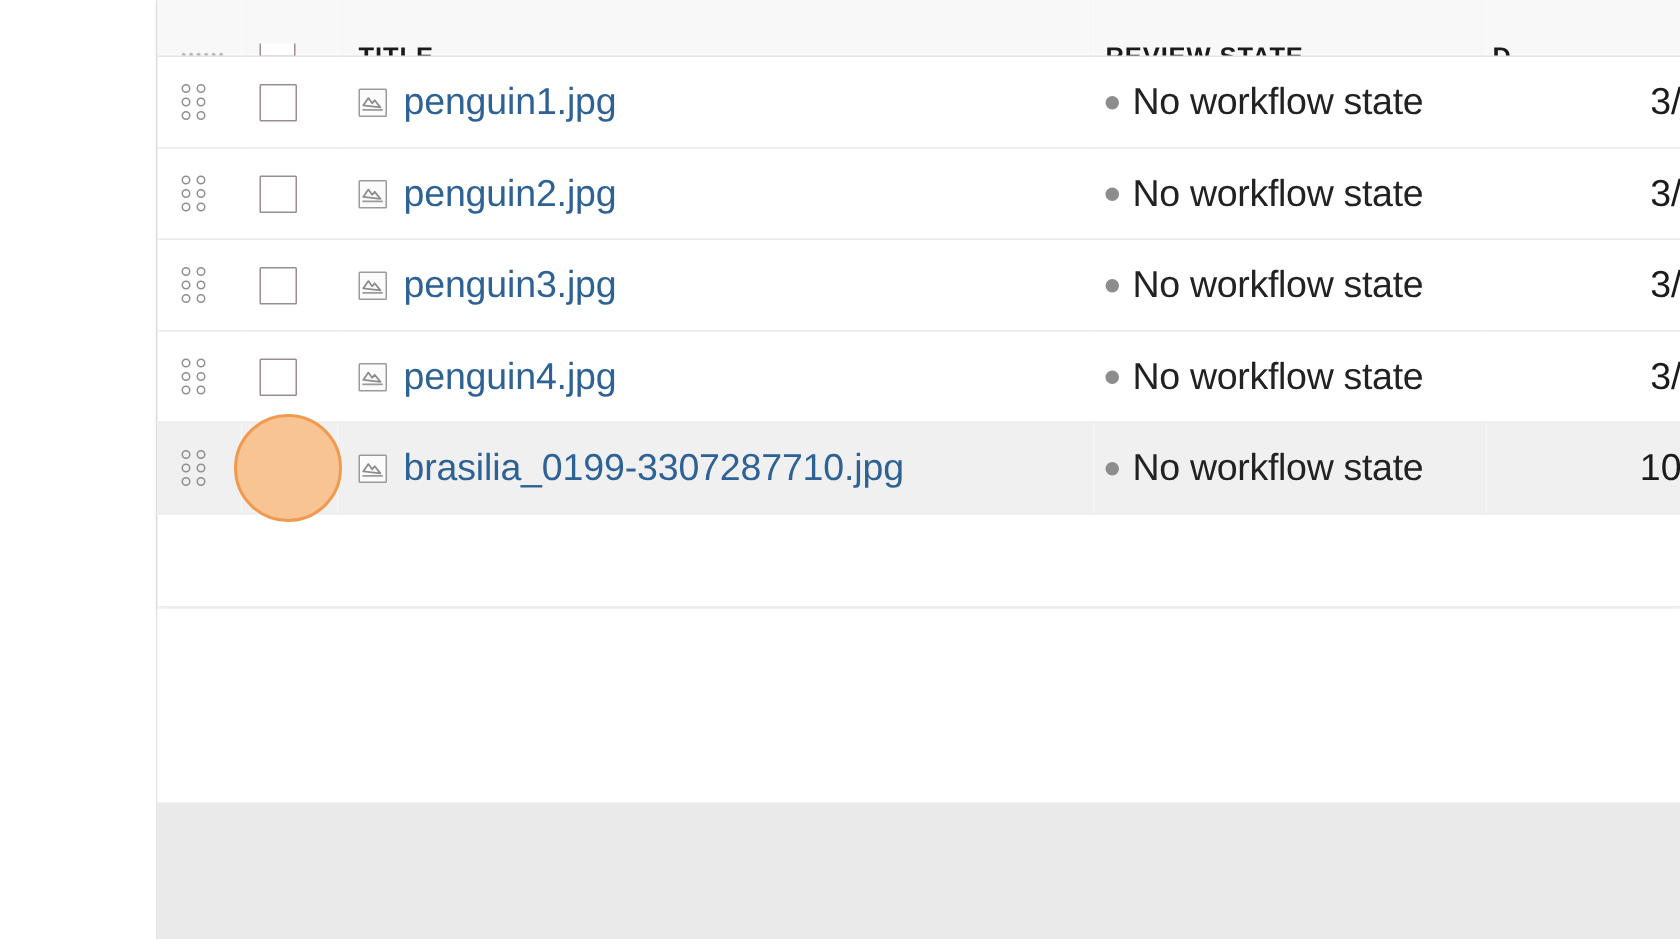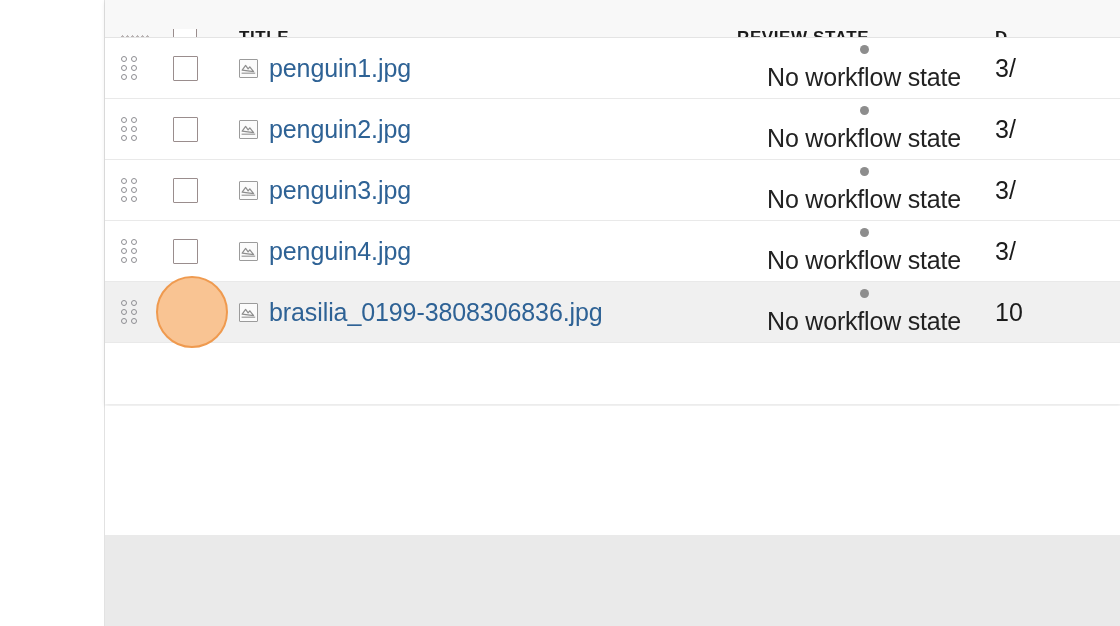--- a/index.html
+++ b/index.html
@@ -156,20 +156,21 @@
     height: 61px;
     background: #ffffff;
     border-bottom: none;
   }
   tbody td {
     padding: 0;
     margin: 0;
     vertical-align: middle;
     overflow: hidden;
     white-space: nowrap;
+    text-align: right;
   }
 
   
   .cell-handle { }
   .drag-handle {
     width: 17px;
     height: 25px;
     margin-left: 16px;
     display: grid;
     grid-template-columns: 7px 7px;
@@ -229,21 +230,20 @@
     text-decoration: none;
     white-space: nowrap;
   }
 
   
   .cell-review { padding-left: 8px !important; }
   .review-wrap {
     display: flex;
     align-items: center;
     gap: 9px;
-    flex-direction: column;
   }
   .state-dot {
     flex: 0 0 auto;
     width: 9px;
     height: 9px;
     border-radius: 50%;
     background: #8d8d8d;
   }
   .state-text {
     color: #222222;
@@ -508,21 +508,21 @@
               <div class="row-checkbox"></div>
             </td>
             <td class="cell-title">
               <div class="title-wrap">
                 <span class="file-icon">
                   <svg width="17" height="17" viewBox="0 0 17 17" aria-hidden="true">
                     <path d="M2.2 10.2 L5.6 5.4 L8.1 8.9 L9.8 6.8 L13.6 11.6 Z" fill="none" stroke="#8d8d8d" stroke-width="1.2" stroke-linejoin="round"></path>
                     <line x1="1.6" y1="13.2" x2="15.2" y2="13.2" stroke="#9b9b9b" stroke-width="1.2"></line>
                   </svg>
                 </span>
-                <a class="file-link" href="#">brasilia_0199-3808306836.jpg</a>
+                <a class="file-link" href="#">brasilia_0199-3307287710.jpg</a>
               </div>
             </td>
             <td class="cell-review">
               <div class="review-wrap">
                 <span class="state-dot"></span>
                 <span class="state-text">No workflow state</span>
               </div>
             </td>
             <td class="cell-date">
               <span class="date-text">10</span>

